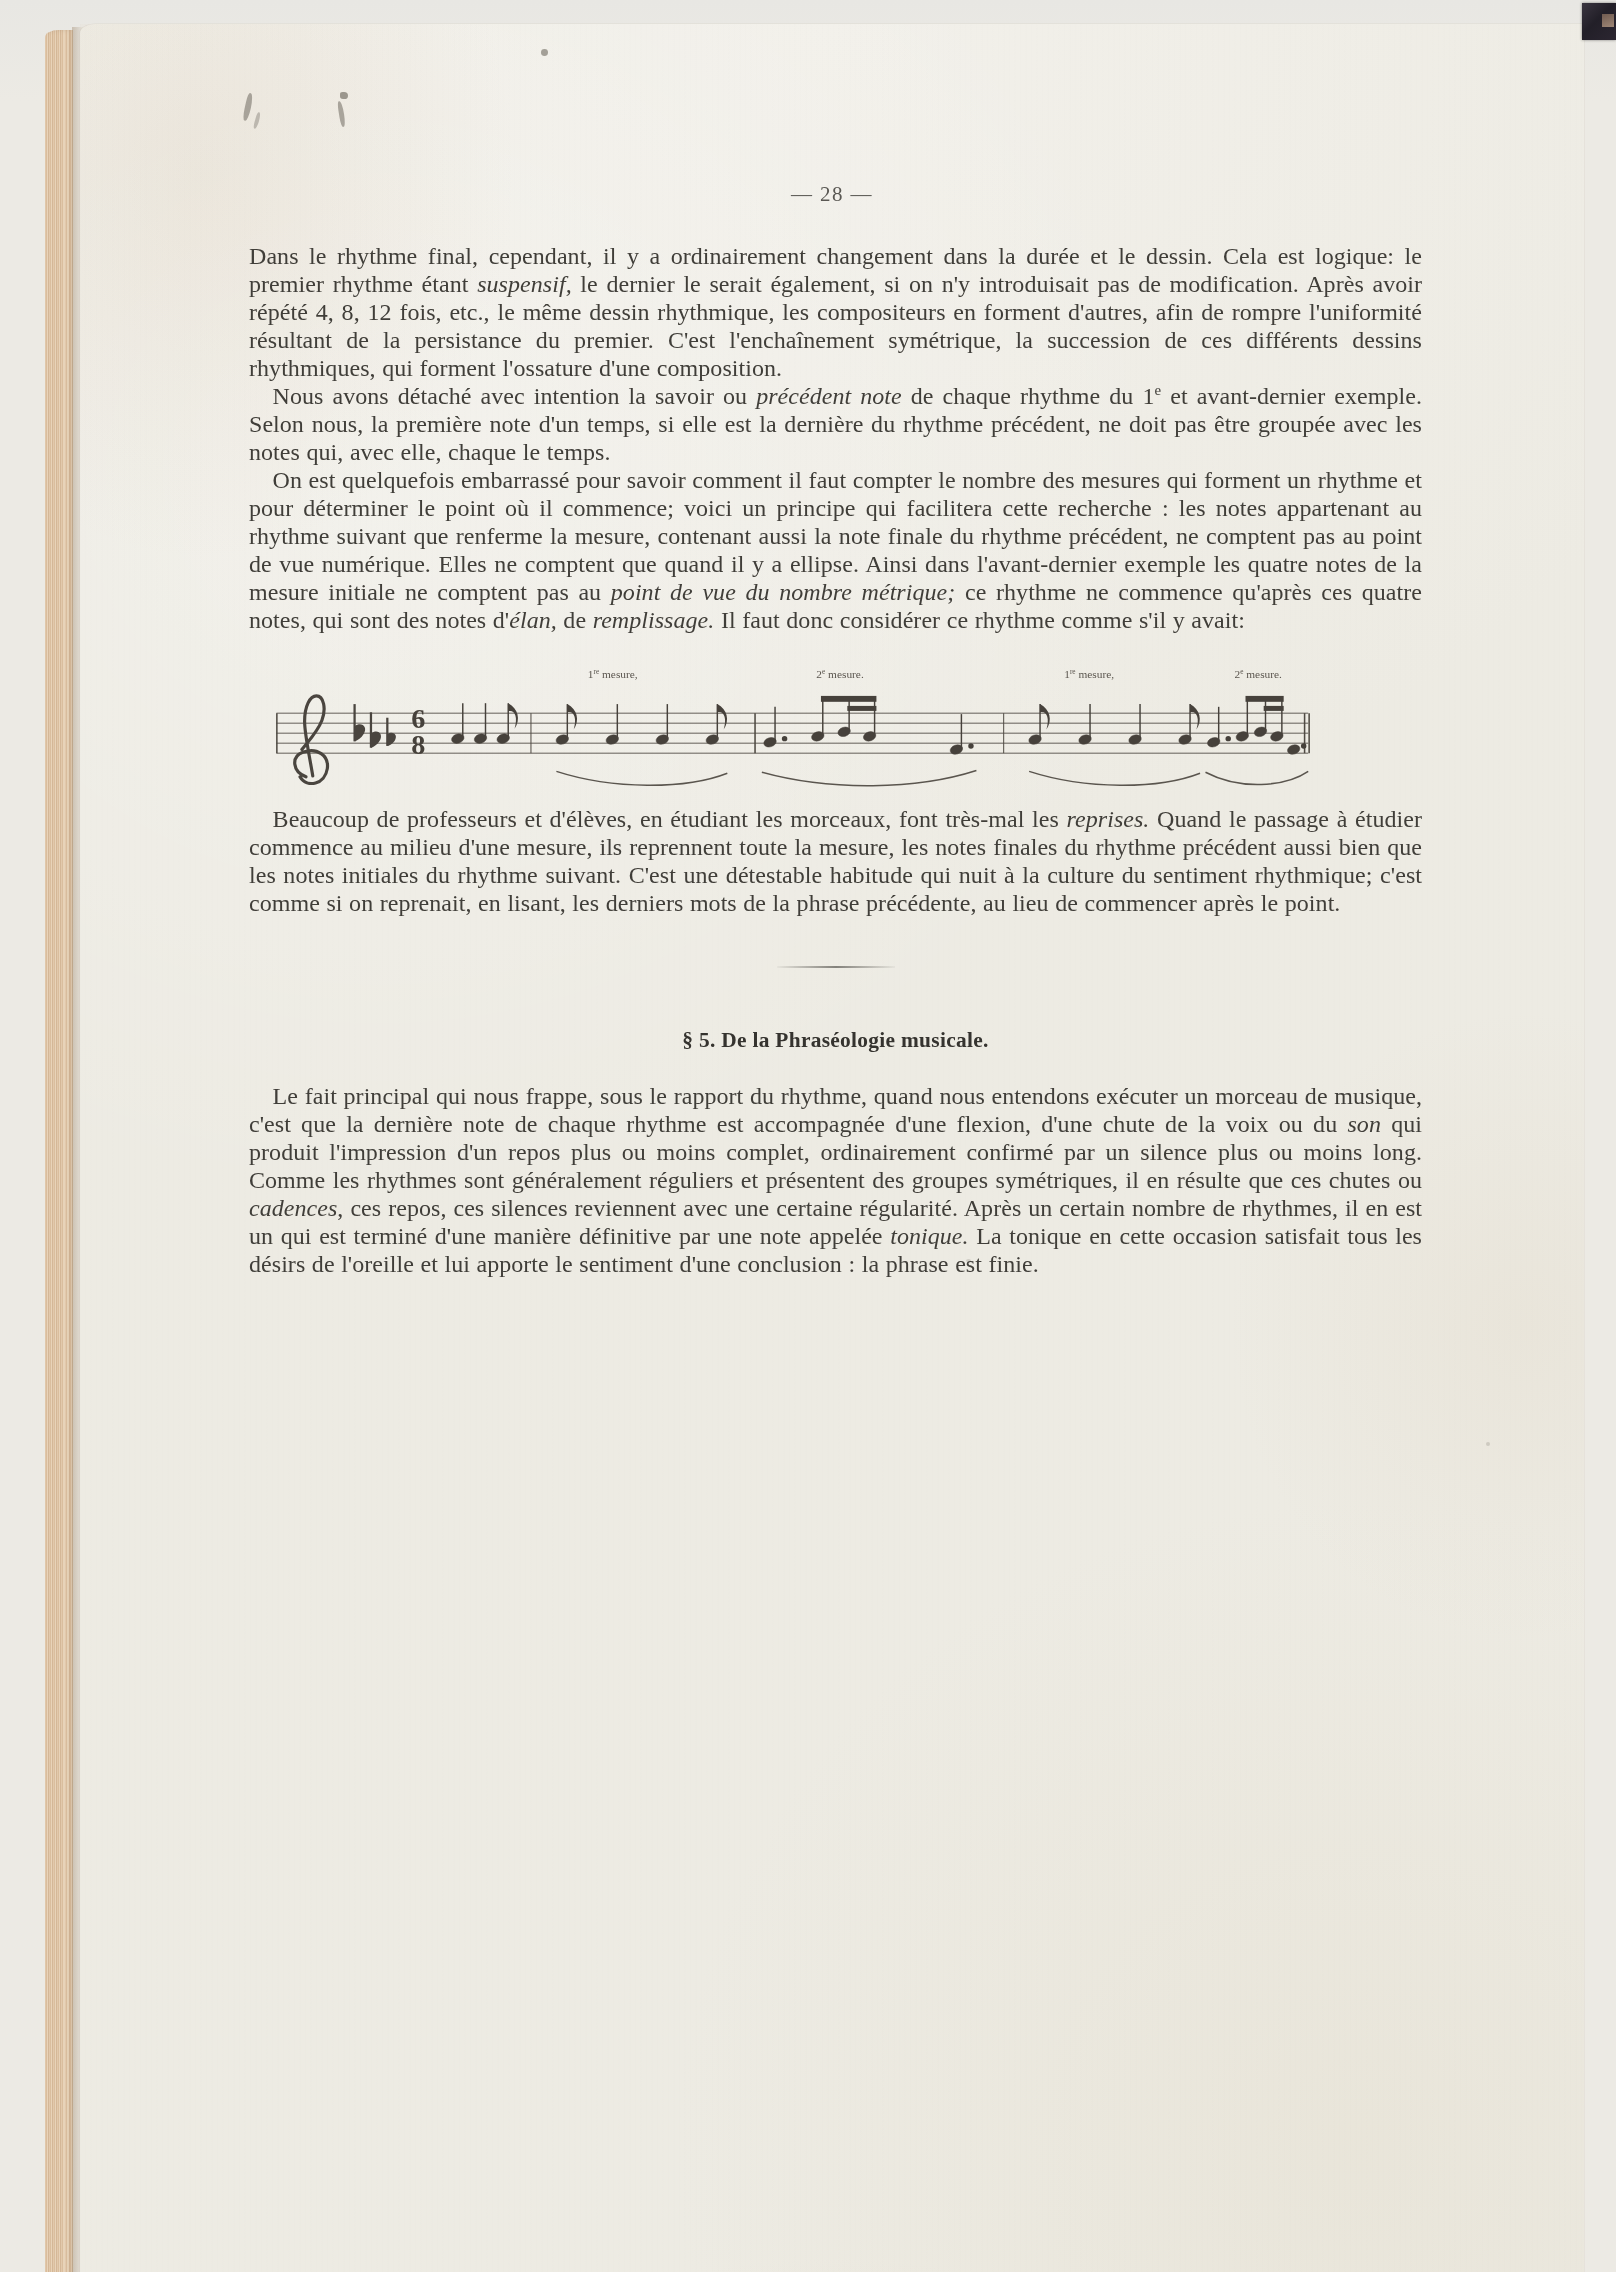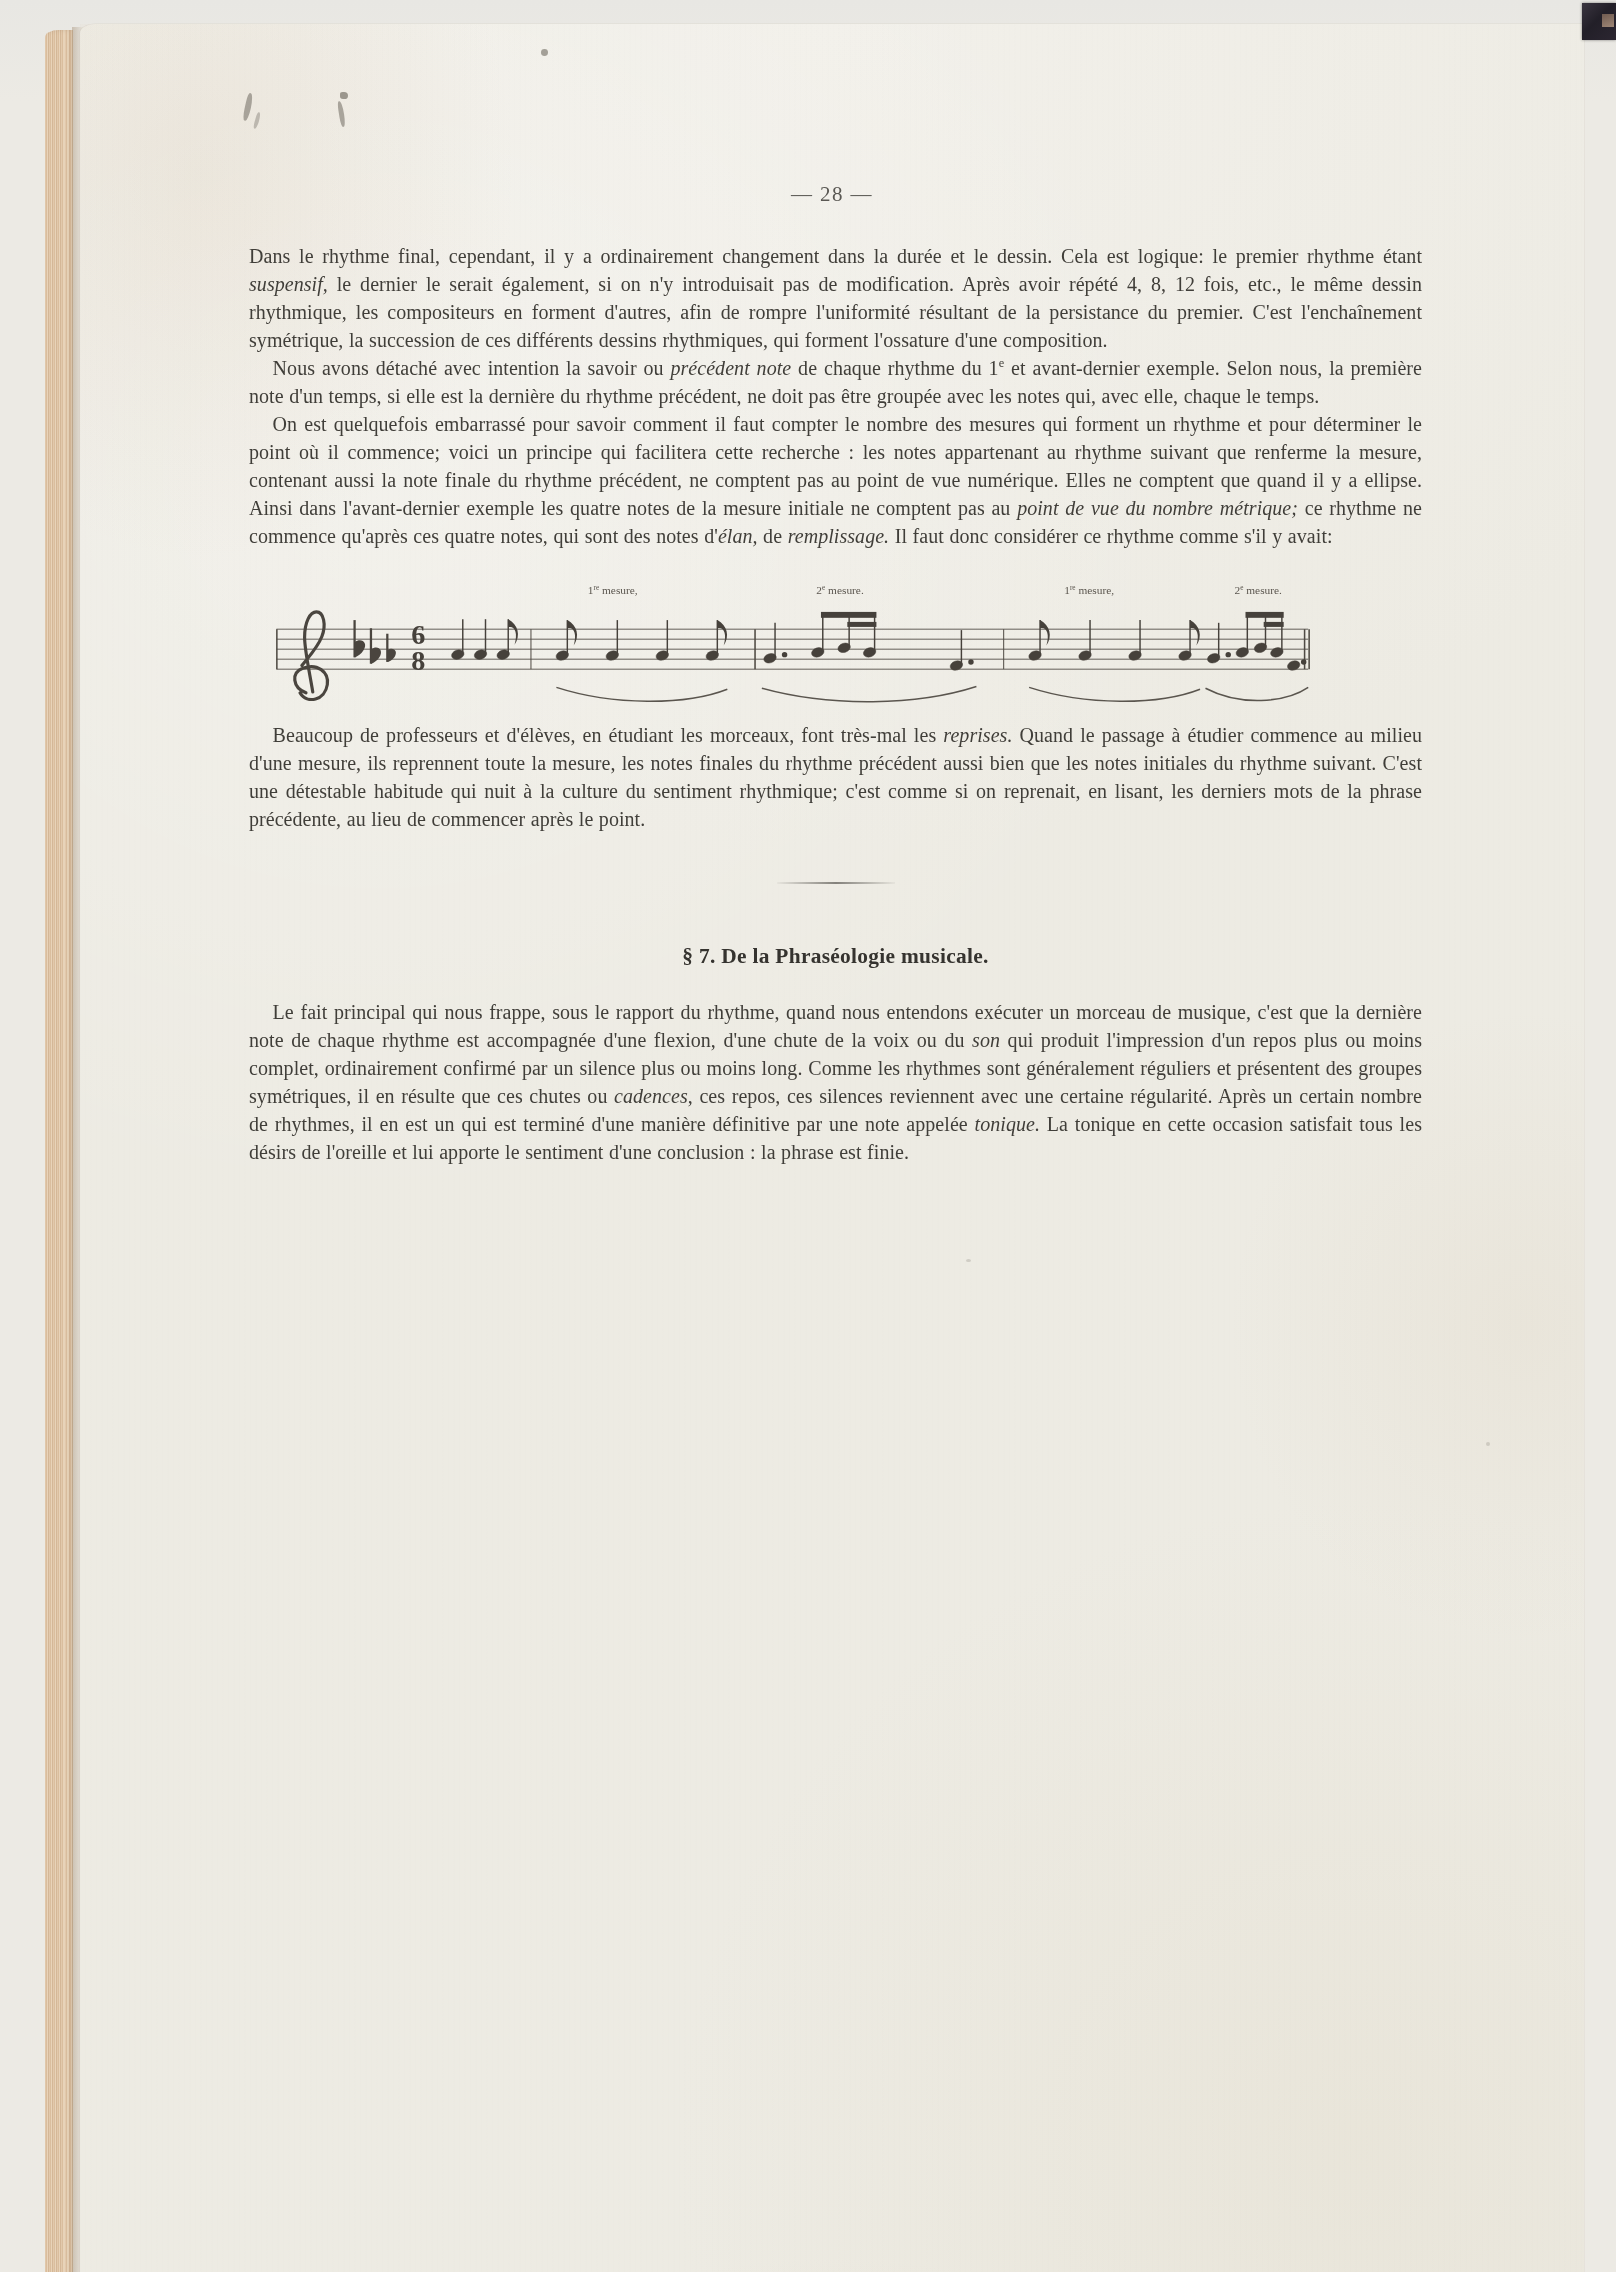--- a/index.html
+++ b/index.html
@@ -131,21 +131,21 @@
     position: absolute;
     left: 169px;
     width: 1173px;
     top: 218px;
   }
 
   p.body {
     margin: 0 0 0 0;
     text-align: justify;
     text-justify: inter-word;
-    font-size: 20px;
+    font-size: 24px;
     line-height: 28px;
     text-indent: 23.6px;
     color: #403e39;
     letter-spacing: 0.05px;
     word-spacing: 0.5px;
     -webkit-font-smoothing: antialiased;
   }
   p.body.first { text-indent: 0; }
   p.body em { font-style: italic; }
 
@@ -380,21 +380,21 @@
           </g>
         </svg>
       </div>
 
       <p class="body">
         <span>Beaucoup de professeurs et d'élèves, en étudiant les morceaux, font très-mal les </span><em>reprises.</em><span> Quand le passage à étudier commence au milieu d'une mesure, ils reprennent toute la mesure, les notes finales du rhythme précédent aussi bien que les notes initiales du rhythme suivant. C'est une détestable habitude qui nuit à la culture du sentiment rhythmique; c'est comme si on reprenait, en lisant, les derniers mots de la phrase précédente, au lieu de commencer après le point.</span>
       </p>
 
       <div class="divider"></div>
 
-      <h2 class="section-head">§ 7. De la Phraséologie musicale.</h2>
+      <h2 class="section-head">§ 5. De la Phraséologie musicale.</h2>
 
       <p class="body">
         <span>Le fait principal qui nous frappe, sous le rapport du rhythme, quand nous entendons exécuter un morceau de musique, c'est que la dernière note de chaque rhythme est accompagnée d'une flexion, d'une chute de la voix ou du </span><em>son</em><span> qui produit l'impression d'un repos plus ou moins complet, ordinairement confirmé par un silence plus ou moins long. Comme les rhythmes sont généralement réguliers et présentent des groupes symétriques, il en résulte que ces chutes ou </span><em>cadences</em><span>, ces repos, ces silences reviennent avec une certaine régularité. Après un certain nombre de rhythmes, il en est un qui est terminé d'une manière définitive par une note appelée </span><em>tonique.</em><span> La tonique en cette occasion satisfait tous les désirs de l'oreille et lui apporte le sentiment d'une conclusion : la phrase est finie.</span>
       </p>
 
     </div>
   </div>
 
   <div class="fixture tr"></div>
 

